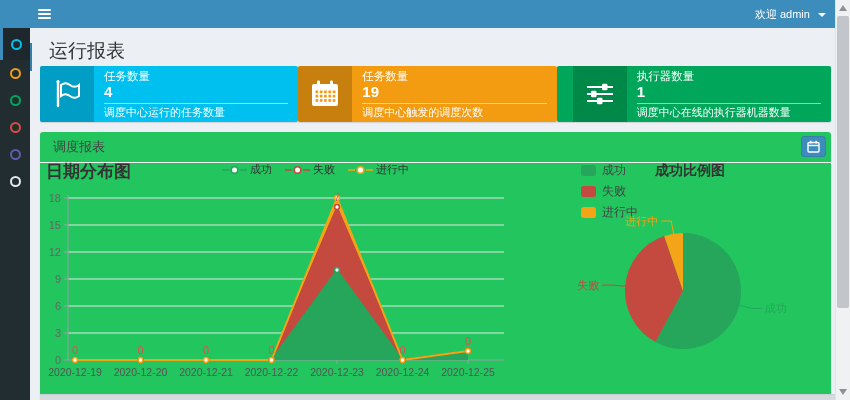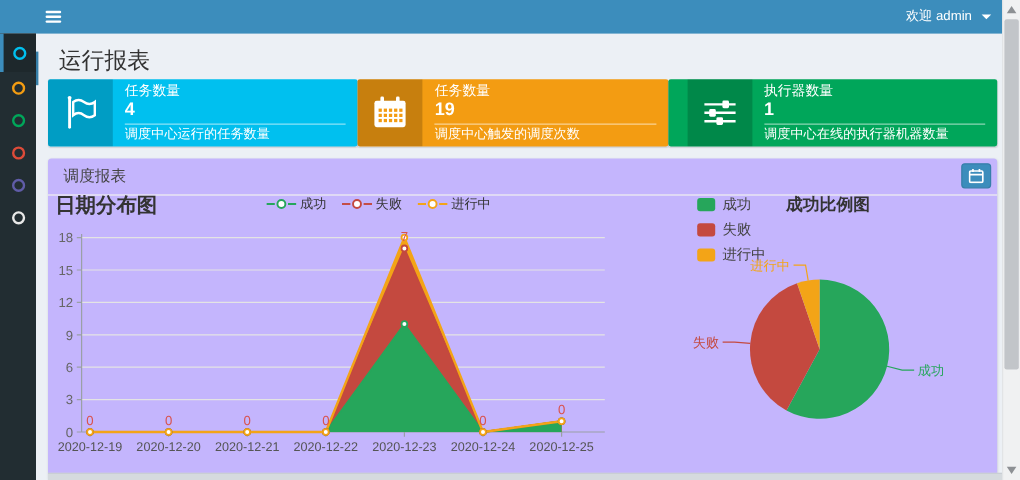--- a/index.html
+++ b/index.html
@@ -24,21 +24,21 @@
   
   .cards{position:absolute;left:40px;top:66px;width:791px;display:flex;}
   .card{flex:1;height:56px;display:flex;color:#fff;box-shadow:0 1px 1px rgba(0,0,0,0.12);border-radius:2px;overflow:hidden;}
   .card-icon{width:54px;display:flex;align-items:center;justify-content:center;background:rgba(0,0,0,0.18);}
   .card-body{flex:1;padding:4px 10px 0 10px;min-width:0;}
   .card-label{font-size:11.5px;line-height:13px;}
   .card-value{font-size:15px;font-weight:bold;line-height:17px;}
   .card-divider{border-top:1px solid rgba(255,255,255,0.55);margin:3px 0 2px 0;}
   .card-desc{font-size:11px;line-height:13px;white-space:nowrap;overflow:hidden;}
   
-  .panel{position:absolute;left:40px;top:132px;width:791px;height:268px;background:#c4b5fd;border-radius:3px;
+  .panel{position:absolute;left:40px;top:132px;width:791px;height:268px;background:#22c55e;border-radius:3px;
          box-shadow:0 1px 2px rgba(0,0,0,0.1);}
   .panel-header{height:30px;border-bottom:1px solid #f0f0f0;position:relative;}
   .panel-title{position:absolute;left:13px;top:0;line-height:30px;font-size:13px;color:#444;}
   .date-btn{position:absolute;right:5px;top:4px;width:25px;height:21px;background:#3c8dbc;border:1px solid #367fa9;
             border-radius:3px;cursor:pointer;padding:0;display:flex;align-items:center;justify-content:center;}
   .chart-title{position:absolute;font-size:17px;font-weight:bold;color:#333;}
   .line-title{left:6px;top:28px;}
   .pie-title{left:615px;top:30px;font-size:14px;}
   .line-legend{position:absolute;left:182px;top:30px;display:flex;gap:13px;}
   .lg-item{display:flex;align-items:center;gap:3px;font-size:11px;color:#333;cursor:pointer;}

